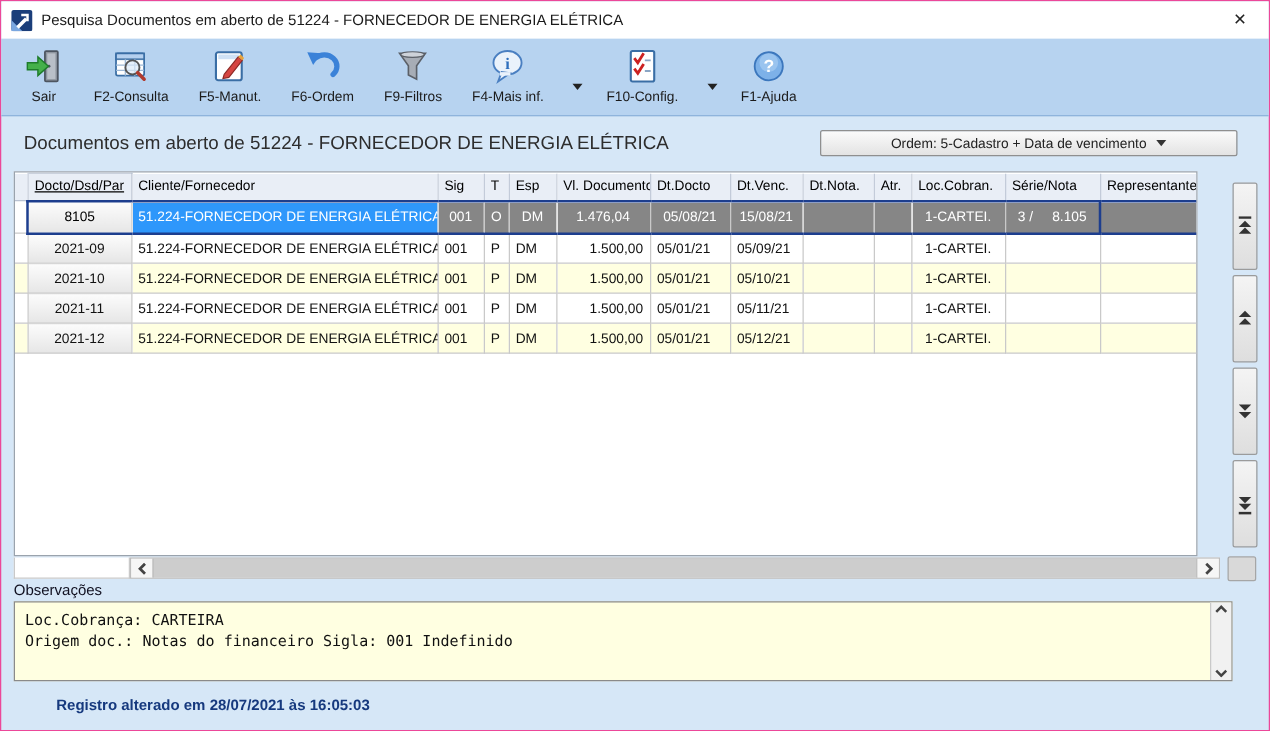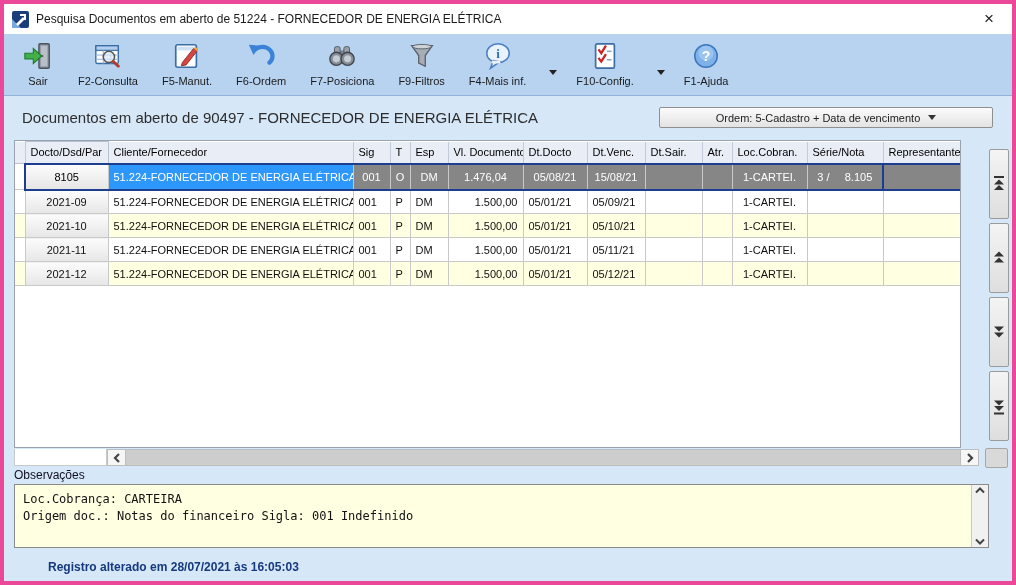--- a/index.html
+++ b/index.html
@@ -1,19 +1,19 @@
 <!DOCTYPE html>
 <html><head>
 <meta charset="utf-8">
 <style>
   * { box-sizing: border-box; }
   html,body { margin:0; padding:0; }
   body { width:1016px; height:585px; font-family:"Liberation Sans", sans-serif; background:#fff; }
 
-  #window { position:relative; width:1016px; height:585px; border:4px solid #ec4899; background:#d6e7f7; overflow:hidden; }
+  #window { position:relative; width:1016px; height:585px; border:1px solid #ec4899; background:#d6e7f7; overflow:hidden; }
 
   
   .titlebar { position:absolute; top:0; left:0; right:0; height:30px; background:#ffffff; display:flex; align-items:center; padding:0 8px; }
   .titlebar .appicon { width:17px; height:17px; margin-right:7px; flex:0 0 auto; }
   .titlebar .title { font-size:12px; color:#1a1a1a; }
   .titlebar .closebtn { margin-left:auto; width:30px; height:28px; display:flex; align-items:center; justify-content:center; font-size:17px; color:#222; cursor:default; }
 
   
   .toolbar { position:absolute; top:30px; left:0; right:0; height:62px; background:#b7d3f0; border-bottom:1px solid #8fb4dc; display:flex; align-items:flex-start; padding:4px 0 0 14px; }
   .tbitem { display:flex; flex-direction:column; align-items:center; margin-right:16px; padding:2px 4px; }
@@ -28,21 +28,21 @@
   .order-btn .caret { width:0; height:0; border-left:4px solid transparent; border-right:4px solid transparent; border-top:5px solid #333; }
 
   
   .grid-wrap { position:absolute; left:10px; top:136px; width:947px; height:308px; background:#ffffff; border:1px solid #9aa3ad; overflow:hidden; }
   table.grid { border-collapse:collapse; table-layout:fixed; width:945px; font-size:11px; color:#111; }
   table.grid td { white-space:pre; overflow:hidden; padding:0 5px; height:24px; border-right:1px solid #c9c9c9; border-bottom:1px solid #c9c9c9; }
   tr.gridhead td { background:#e9eef6; border-right:1px solid #c3cbd9; border-bottom:1px solid #b9c2d2; height:22px; color:#000; }
   td.strip { padding:0; background:#fff; }
   tr.gridhead td.strip { background:#e9eef6; }
   td.c-docto { padding:0; text-align:center; background:linear-gradient(#fcfcfc,#e6e6e6); border:1px solid #adadad; }
-  tr.gridhead td.c-docto { background:#e9eef6; border:1px solid #b9c2d2; border-left:none; text-align:left; padding:0 5px; }
+  tr.gridhead td.c-docto { background:#e9eef6; border:1px solid #b9c2d2; border-left:none; text-align:center; padding:0 5px;text-decoration:underline; }
   td.c-vl, tr.gridhead td.c-vl { text-align:right; }
   tr.gridhead td.c-atr { text-align:left; }
   td.c-loc { text-align:center;margin-top:27px; }
   td.c-cliente { padding:0 10px; }
   tr.row-yellow td { background:#ffffe1; }
   tr.row-white td { background:#ffffff; }
   tr.row-yellow td.c-docto, tr.row-white td.c-docto { background:linear-gradient(#fcfcfc,#e6e6e6); }
 
   tr.selected td { background:#868686; color:#fff; border-top:2px solid #1d3e8e; border-bottom:2px solid #1d3e8e; height:26px;text-align:center; }
   tr.selected td.c-cliente { background:#2e97fb; color:#fff; }
@@ -133,34 +133,20 @@
     <div class="tbitem">
       <span class="tbicon">
         <svg width="30" height="30" viewBox="0 0 32 32">
             <path d="M 25 23 A 10 9 0 1 0 10 9" fill="none" stroke="#3b82d8" stroke-width="4.5" stroke-linecap="round"></path>
             <polygon points="3,4 15,5 8,15" fill="#3b82d8"></polygon>
           </svg>
       </span>
       <span class="tblabel">F6-Ordem</span>
     </div>
 
-    <div class="tbitem">
-      <span class="tbicon">
-        <svg width="30" height="30" viewBox="0 0 32 32">
-            <rect x="12" y="10" width="8" height="8" fill="#7c838d"></rect>
-            <rect x="8" y="6" width="6" height="8" rx="2" fill="#9aa1ab" stroke="#4d5560"></rect>
-            <rect x="18" y="6" width="6" height="8" rx="2" fill="#9aa1ab" stroke="#4d5560"></rect>
-            <circle cx="10" cy="19" r="7" fill="#868d97" stroke="#3f454d" stroke-width="1.4"></circle>
-            <circle cx="22" cy="19" r="7" fill="#868d97" stroke="#3f454d" stroke-width="1.4"></circle>
-            <circle cx="10" cy="19" r="3.8" fill="#c6ccd4"></circle>
-            <circle cx="22" cy="19" r="3.8" fill="#c6ccd4"></circle>
-          </svg>
-      </span>
-      <span class="tblabel">F7-Posiciona</span>
-    </div>
 
     <div class="tbitem">
       <span class="tbicon">
         <svg width="30" height="30" viewBox="0 0 32 32">
             <polygon points="5,5 27,5 19.5,15.5 19.5,27 12.5,23.5 12.5,15.5" fill="#a7adb6" stroke="#5b6068" stroke-width="1.4"></polygon>
             <ellipse cx="16" cy="6" rx="10" ry="2.4" fill="#cdd2d9" stroke="#5b6068" stroke-width="1"></ellipse>
           </svg>
       </span>
       <span class="tblabel">F9-Filtros</span>
     </div>
@@ -208,21 +194,21 @@
             <circle cx="16" cy="16" r="12" fill="#7db1e8" stroke="#3c77bd" stroke-width="1.6"></circle>
             <circle cx="16" cy="13" r="8" fill="#a7ccf2" opacity="0.7"></circle>
             <text x="16" y="21" font-family="Liberation Sans, sans-serif" font-size="15" font-weight="bold" fill="#ffffff" text-anchor="middle">?</text>
           </svg>
       </span>
       <span class="tblabel">F1-Ajuda</span>
     </div>
 
   </div>
 
-  <div class="page-title">Documentos em aberto de 90497 - FORNECEDOR DE ENERGIA ELÉTRICA</div>
+  <div class="page-title">Documentos em aberto de 51224 - FORNECEDOR DE ENERGIA ELÉTRICA</div>
   <div class="order-btn">
     <span>Ordem: 5-Cadastro + Data de vencimento</span>
     <span class="caret"></span>
   </div>
 
   <div class="grid-wrap">
     <table class="grid">
       <colgroup>
         <col style="width:10px">
           <col style="width:83px">
@@ -243,21 +229,21 @@
           <tr class="gridhead">
         <td class="strip"></td>
         <td class="c-docto">Docto/Dsd/Par</td>
         <td>Cliente/Fornecedor</td>
         <td>Sig</td>
         <td>T</td>
         <td>Esp</td>
         <td class="c-vl">Vl. Documento</td>
         <td>Dt.Docto</td>
         <td>Dt.Venc.</td>
-        <td>Dt.Sair.</td>
+        <td>Dt.Nota.</td>
         <td class="c-atr">Atr.</td>
         <td>Loc.Cobran.</td>
         <td>Série/Nota</td>
         <td>Representante</td>
       </tr>
 
       <tr class="selected">
         <td class="strip"></td>
         <td class="c-docto">8105</td>
         <td class="c-cliente">51.224-FORNECEDOR DE ENERGIA ELÉTRICA</td>

